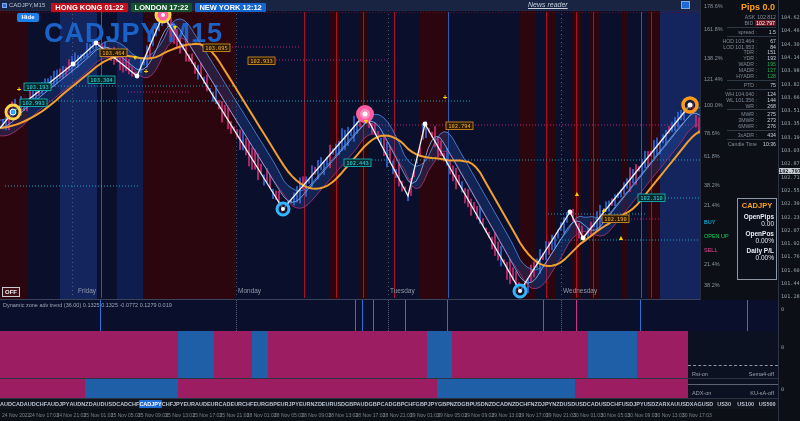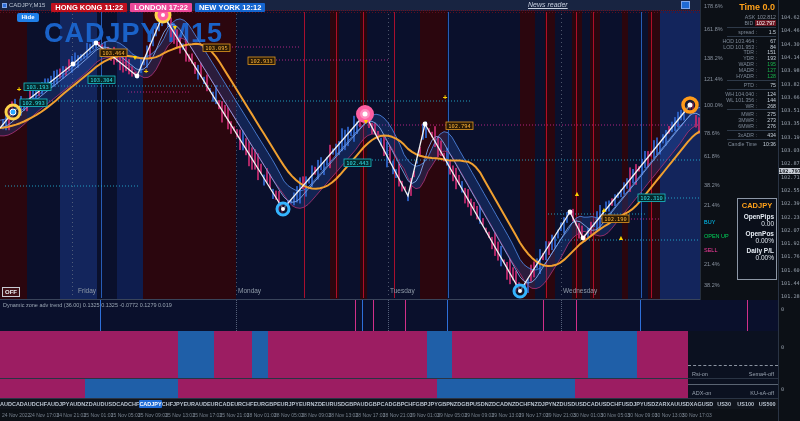--- a/index.html
+++ b/index.html
@@ -457,21 +457,21 @@
         <g>
           <rect x="602" y="215" width="27" height="7.5" fill="#2a1a06" stroke="#e09820" stroke-width="0.8"></rect>
           <text x="615.5" y="220.6" font-size="5.4" font-family="DejaVu Sans Mono,monospace" fill="#ffb53a" text-anchor="middle">102.190</text>
         </g>
       </svg>
   </div>
 
   <div id="titlebar">
     <span class="tabsq"></span>
     <span class="tab">CADJPY,M15</span>
-    <span id="clocks"><span class="clock" style="background: rgb(192, 16, 30);">HONG KONG 11:22</span><span class="clock" style="background: #ec4899;">LONDON 17:22</span><span class="clock" style="background: rgb(21, 102, 208);">NEW YORK 12:12</span></span>
+    <span id="clocks"><span class="clock" style="background: rgb(192, 16, 30);">HONG KONG 01:22</span><span class="clock" style="background: #14532d;">LONDON 17:22</span><span class="clock" style="background: rgb(21, 102, 208);">NEW YORK 12:12</span></span>
     <span class="news">News reader</span>
     <span class="winbtn"></span>
   </div>
 
   <div class="hide-btn">Hide</div>
   <div class="off-btn">OFF</div>
   <div id="day-labels">
       <span class="day-label" style="left: 78px;">Friday</span>
       <span class="day-label" style="left: 238px;">Monday</span>
       <span class="day-label" style="left: 390px;">Tuesday</span>
@@ -582,21 +582,21 @@
       <span class="date" style="left: 518.8px;">29 Nov 17:03</span>
       <span class="date" style="left: 546px;">29 Nov 21:03</span>
       <span class="date" style="left: 573.2px;">30 Nov 01:03</span>
       <span class="date" style="left: 600.4px;">30 Nov 05:03</span>
       <span class="date" style="left: 627.6px;">30 Nov 09:03</span>
       <span class="date" style="left: 654.8px;">30 Nov 13:03</span>
       <span class="date" style="left: 682px;">30 Nov 17:03</span>
     </div>
 
   <div id="stats">
-    <div class="pips">Time 0.0</div>
+    <div class="pips">Pips 0.0</div>
     <div id="stat-rows">
         <div class="srow">
           <span class="lb">ASK</span>
           <span class="vl dim">102.812</span>
         </div>
         <div class="srow">
           <span class="lb">BID</span>
           <span class="vl bid">102.797</span>
         </div>
         <div class="ssep"></div>

